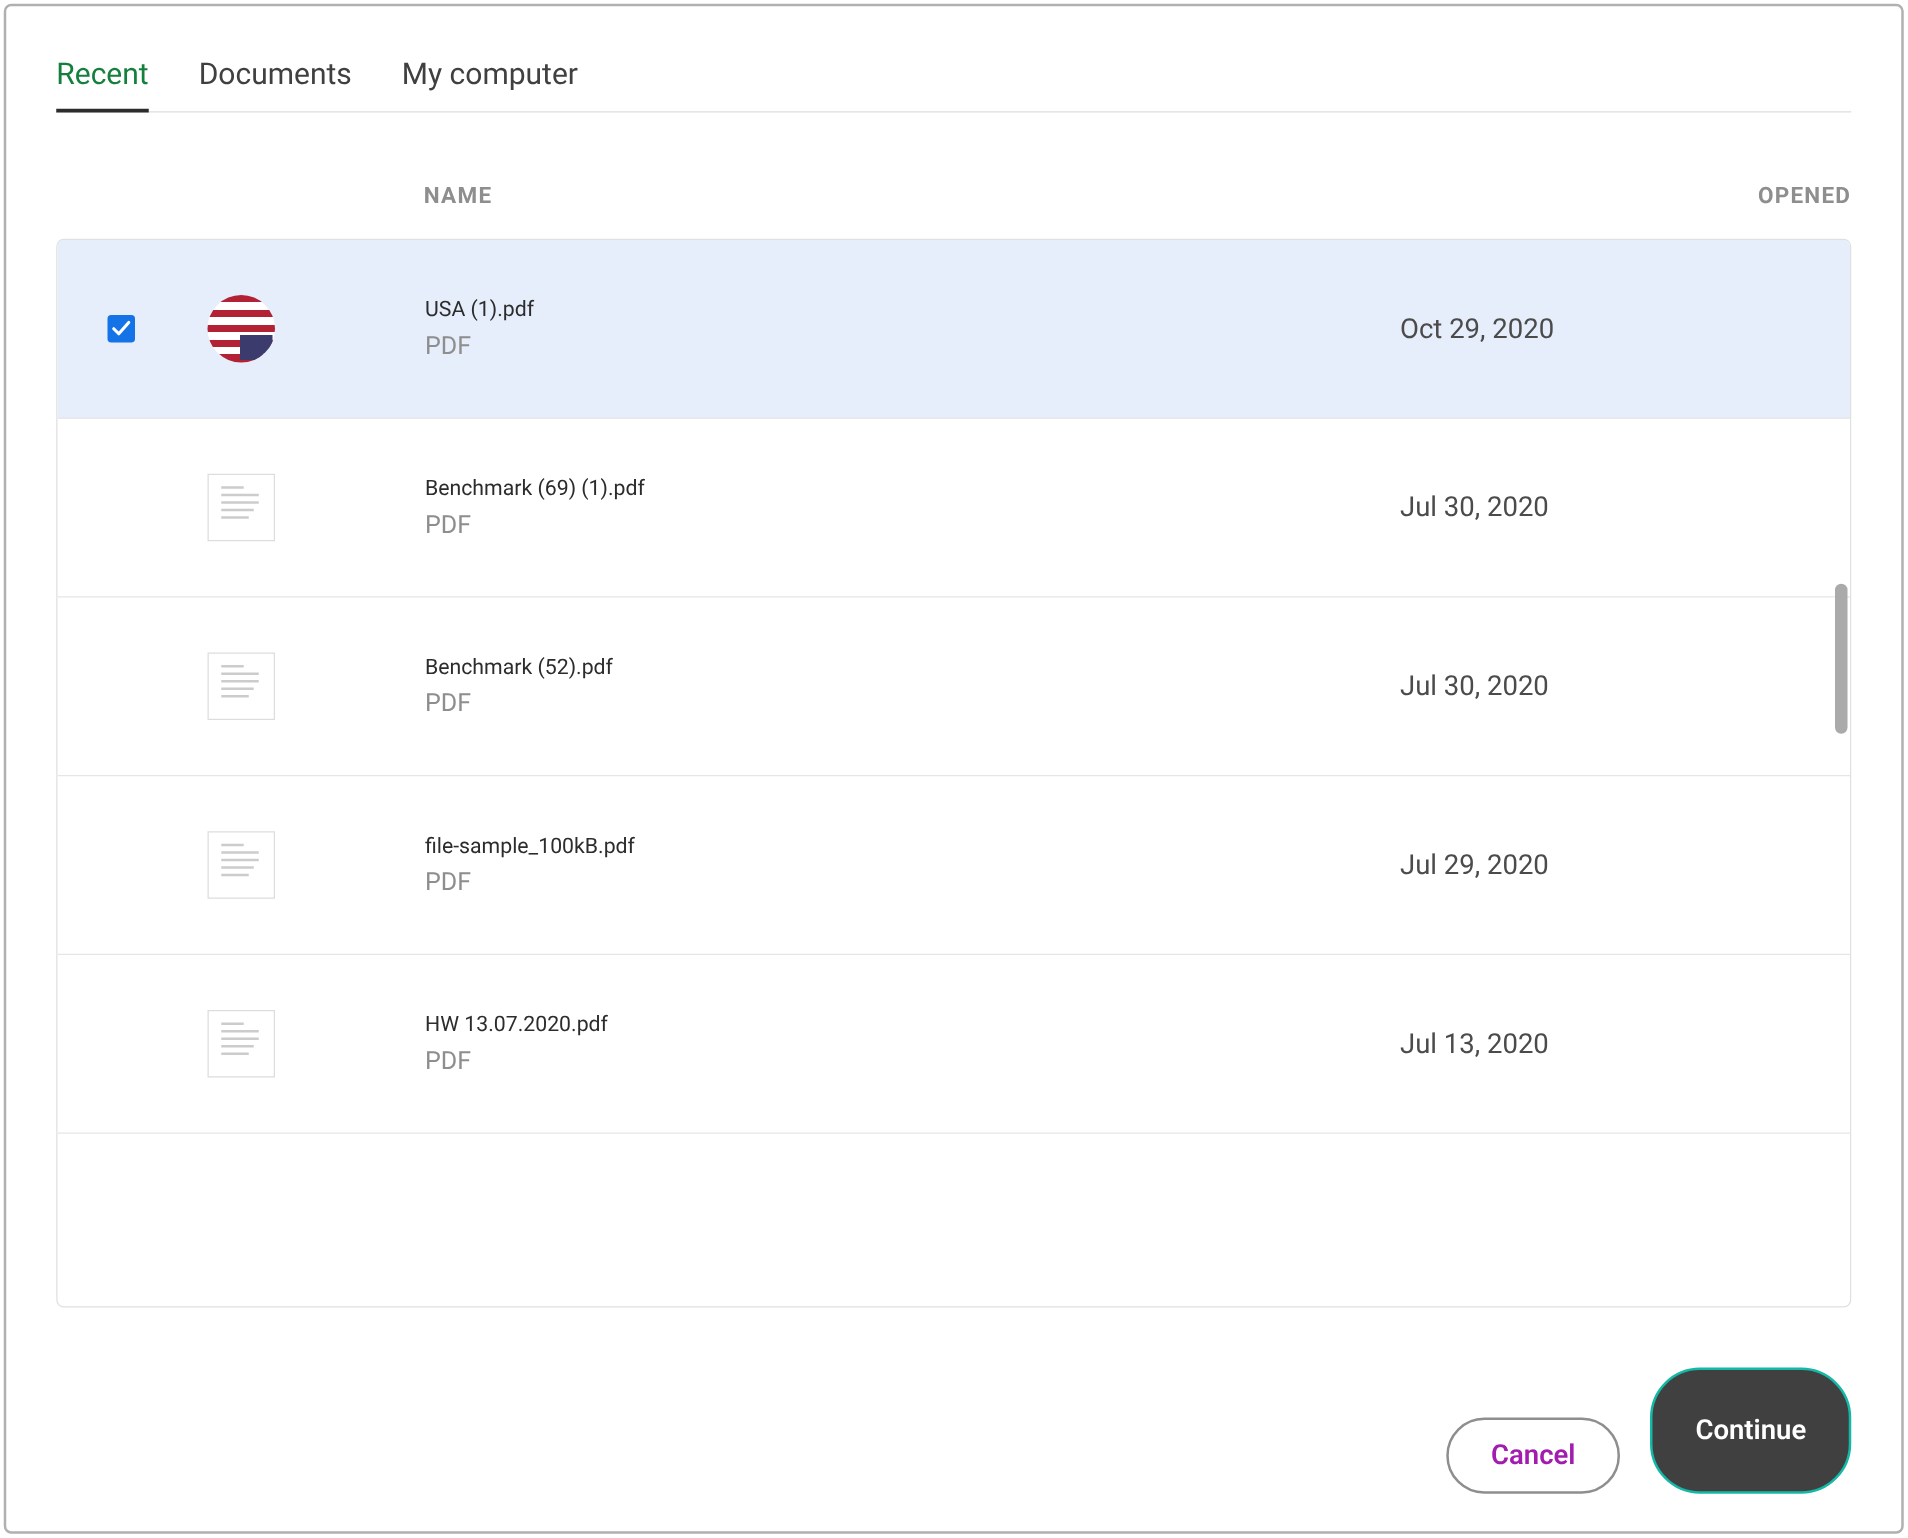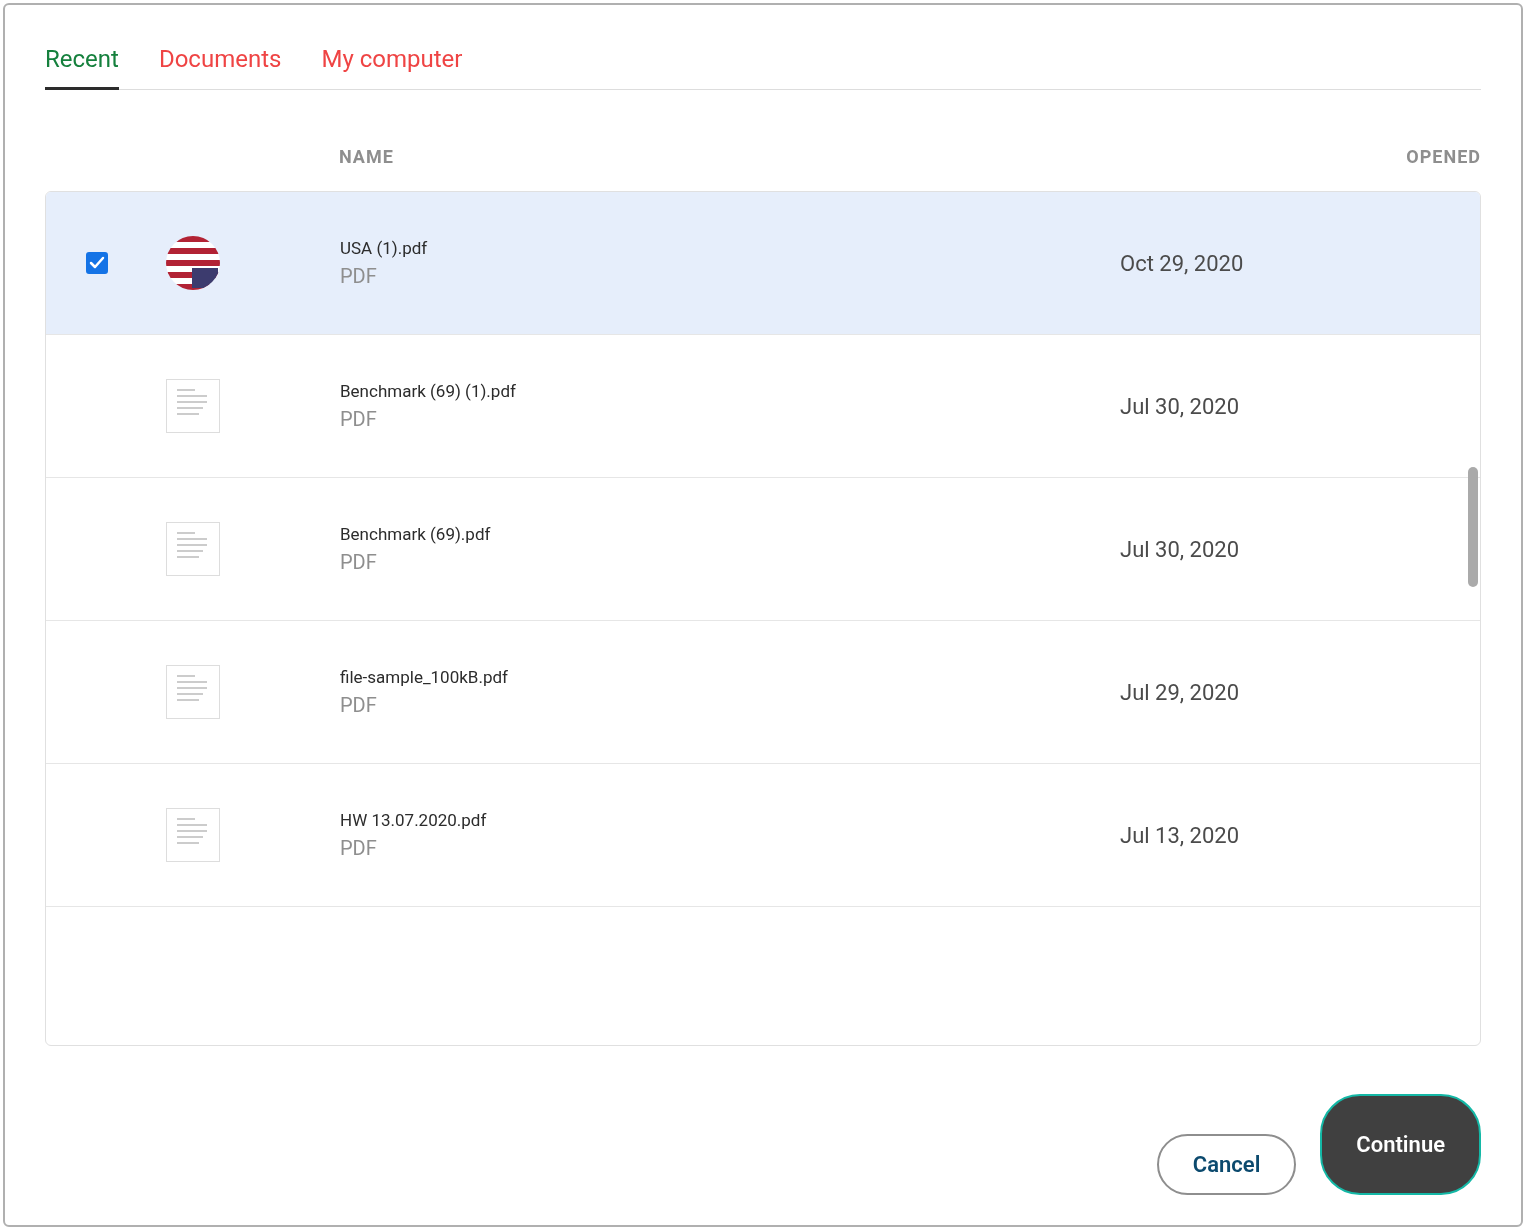--- a/index.html
+++ b/index.html
@@ -28,21 +28,21 @@
     margin-bottom: 28px;
   }
   .tabs {
     display: flex;
     gap: 40px;
     border-bottom: 1px solid #ddd;
     margin-bottom: 0;
   }
   .tab {
     font-size: 24px;
-    color: #ef4444;
+    color: #404040;
     padding: 0 0 16px 0;
     cursor: pointer;
     border: none;
     background: none;
     font-family: inherit;
     position: relative;
   }
   .tab.active {
     color: #15803d;
     font-weight: 400;
@@ -152,21 +152,21 @@
   .btn {
     font-size: 22px;
     font-weight: 600;
     padding: 16px 34px;
     border-radius: 40px;
     cursor: pointer;
     font-family: inherit;
   }
   .btn-cancel {
     background: #fff;
-    color: #0c4a6e;
+    color: #a21caf;
     border: 2px solid #8e8e8e;
     margin-top: 40px;
   }
   .btn-continue {
     background: #404040;
     color: #fff;
     border: 2px solid #14b8a6;
   }
 </style>
 </head>
@@ -221,21 +221,21 @@
     </div>
 
     <div class="file-row">
       <div class="check-col"></div>
       <div class="thumb-col">
           <div class="thumb">
             <div class="doc-lines"></div>
           </div>
         </div>
       <div class="name-col">
-        <div class="file-name">Benchmark (69).pdf</div>
+        <div class="file-name">Benchmark (52).pdf</div>
         <div class="file-type">PDF</div>
       </div>
       <div class="opened-col">Jul 30, 2020</div>
     </div>
 
     <div class="file-row">
       <div class="check-col"></div>
       <div class="thumb-col">
           <div class="thumb">
             <div class="doc-lines"></div>

